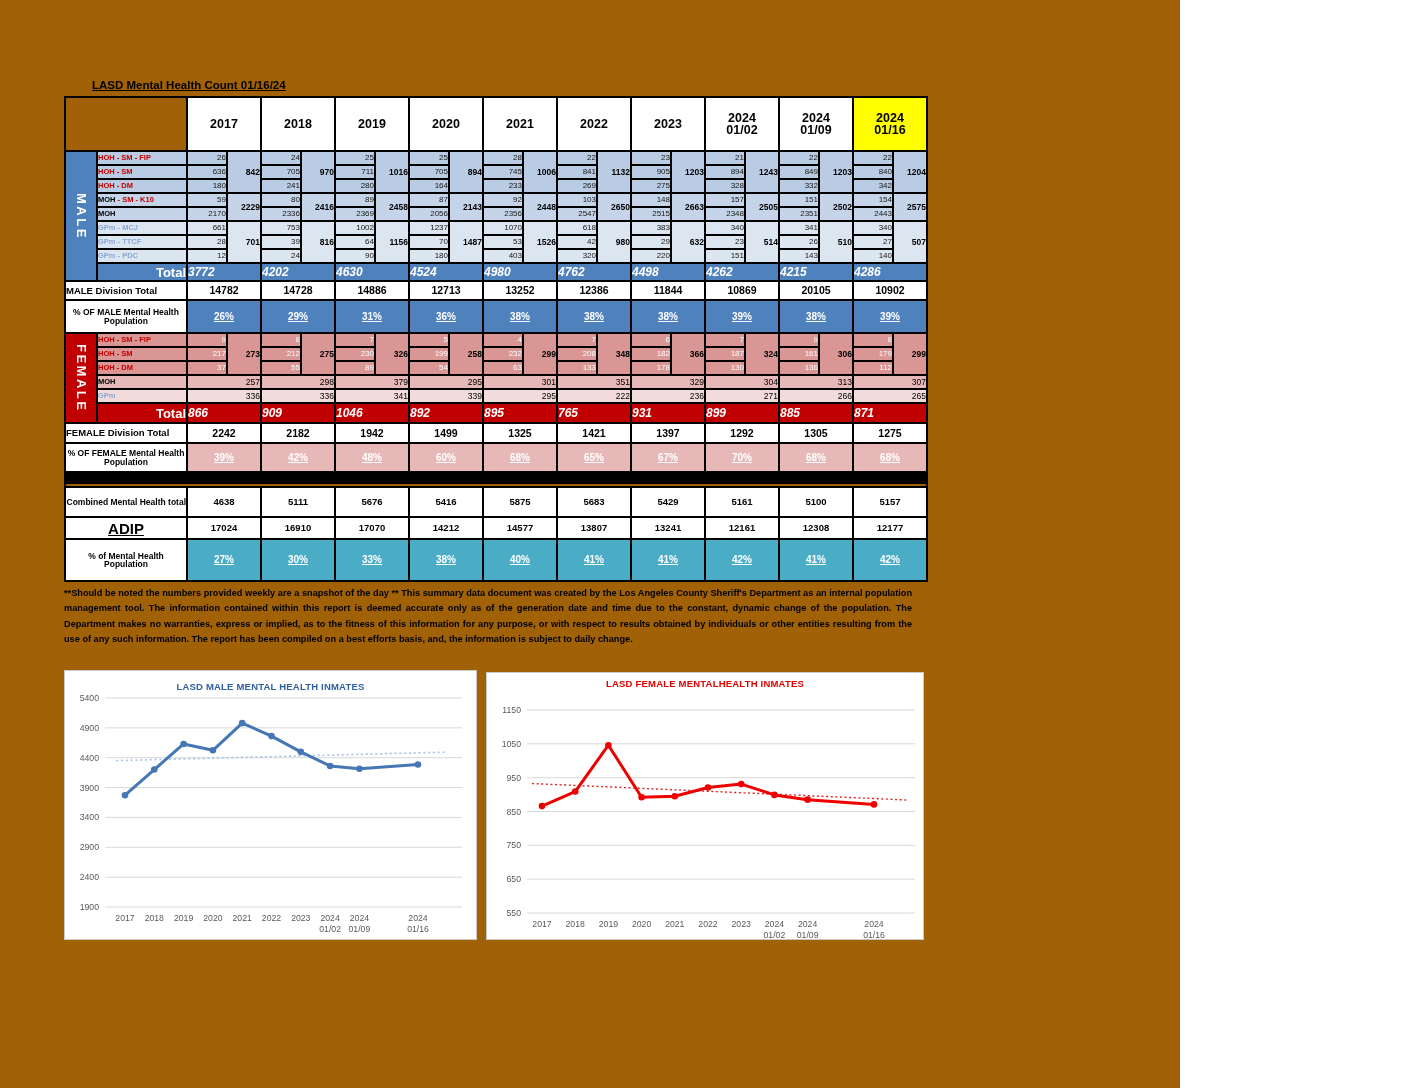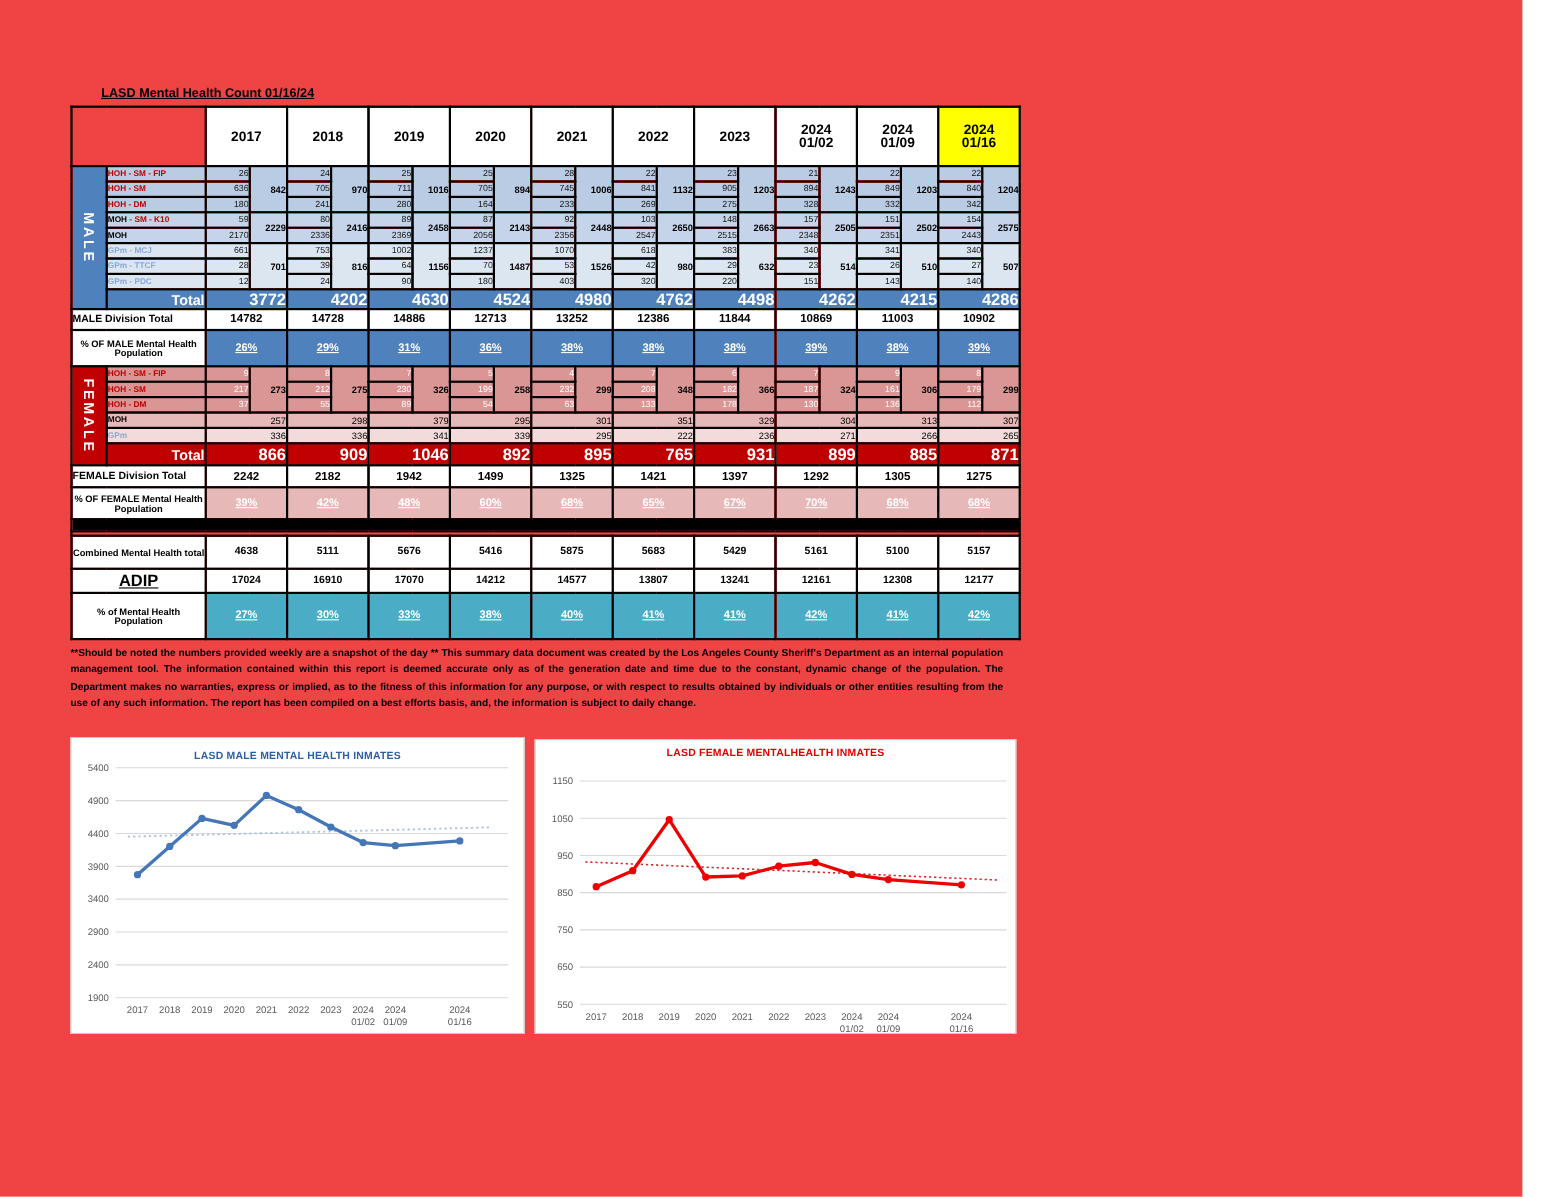--- a/index.html
+++ b/index.html
@@ -1,16 +1,16 @@
 <!DOCTYPE html>
 <html style="--blue: #4f81bd; --red: #c00000; --m1: #b9cce4; --m2: #c5d4e8; --m3: #dce6f1; --f1: #d99694; --f2: #e6b8b7; --f3: #f2dcdb; --teal: #4bacc6; --yellow: #ffff00;"><head>
 <meta charset="utf-8">
 <style>
   html,body{margin:0;padding:0;background:#fff;}
-  .sheet{position:relative;width:1384px;height:1088px;background:#ef4444;
+  .sheet{position:relative;width:1180px;height:1088px;background:#a16207;
          font-family:"Liberation Sans",sans-serif;color:#000;overflow:hidden;}
   .title{position:absolute;left:92px;top:79px;font-size:11.5px;font-weight:700;
          text-decoration:underline;}
   
   .tblwrap{position:absolute;left:64px;top:96px;}
   table.sum{border-collapse:collapse;table-layout:fixed;width:862px;}
   table.sum td{border:2px solid #000;padding:0;line-height:1;vertical-align:middle;
                overflow:hidden;font-family:"Liberation Sans",sans-serif;}
   td.nob{border:none;background:transparent;}
   tr.h54{height:54px;} tr.h14{height:14px;} tr.h18{height:18px;} tr.h19{height:19px;}
@@ -30,32 +30,32 @@
   .blulab{color:#8aa9d6;}
   .c1{background:var(--m1,#b9cce4);} .c2{background:var(--m2,#c5d4e8);} .c3{background:var(--m3,#dce6f1);}
   .f1{background:var(--f1,#d99694);} .f2{background:var(--f2,#e6b8b7);} .f3{background:var(--f3,#f2dcdb);}
   .v{font-size:8px;text-align:right;padding-right:3px;color:#161616;}
   td.f1.v{color:#fdfdfd;}
   .st{font-size:8.5px;font-weight:700;text-align:right;padding-right:3px;color:#000;}
   .wide{font-size:8.5px;font-weight:400;text-align:right;padding-right:3px;}
   .totlab{font-size:13px;font-weight:700;color:#fff;text-align:right;padding-right:5px;border-left:none;}
   .totM{background:var(--blue,#4f81bd);}
   .totF{background:var(--red,#c00000);}
-  .trow{font-size:15px;font-weight:700;color:#fff;text-align:right;}
+  .trow{font-size:12px;font-weight:700;color:#fff;text-align:left;font-style:italic;}
   .trowM{background:var(--blue,#4f81bd);}
   .trowF{background:var(--red,#c00000);}
   .divlab{background:#fff;font-size:9.5px;font-weight:700;text-align:left;padding-left:3px;}
   .divval{background:#fff;font-size:10.5px;font-weight:700;text-align:center;}
   .pctlab{background:#fff;font-size:8.5px;font-weight:700;text-align:center;line-height:1.35;padding:1px 4px;}
   .pct{font-size:10px;font-weight:700;color:#fff;text-align:center;text-decoration:underline;}
   .pctM{background:var(--blue,#4f81bd);}
   .pctF{background:var(--f2,#e6b8b7);}
   .pctT{background:var(--teal,#4bacc6);}
   .black{background:#000;border:2px solid #000;}
-  .comblab{background:#fff;font-size:8.5px;font-weight:700;text-align:center;line-height:1.35;padding:1px 6px;margin-top:48px;}
+  .comblab{background:#fff;font-size:8.5px;font-weight:700;text-align:right;line-height:1.35;padding:1px 6px;margin-top:48px;}
   .adplab{background:#fff;font-size:15px;font-weight:700;text-align:center;text-decoration:underline;}
   .bval{background:#fff;font-size:9.5px;font-weight:700;text-align:center;}
   
   .disc{position:absolute;left:64px;top:586px;width:848px;font-size:9.2px;font-weight:700;
         line-height:15.3px;text-align:justify;}
   
   .chartbox{position:absolute;background:#fff;border:1px solid #c9c9c9;}
   .chart-male{left:64px;top:670px;width:411px;height:268px;}
   .chart-female{left:486px;top:672px;width:436px;height:266px;}
   .chartbox svg{display:block;width:100%;height:100%;}
@@ -261,21 +261,21 @@
           <tr class="h19">
             <td colspan="2" class="divlab">MALE Division Total</td>
             <td colspan="2" class="divval">14782</td>
             <td colspan="2" class="divval">14728</td>
             <td colspan="2" class="divval">14886</td>
             <td colspan="2" class="divval">12713</td>
             <td colspan="2" class="divval">13252</td>
             <td colspan="2" class="divval">12386</td>
             <td colspan="2" class="divval">11844</td>
             <td colspan="2" class="divval">10869</td>
-            <td colspan="2" class="divval">11003</td>
+            <td colspan="2" class="divval">20105</td>
             <td colspan="2" class="divval">10902</td>
           </tr>
           <tr class="h33">
             <td colspan="2" class="pctlab">% OF MALE Mental Health Population</td>
             <td colspan="2" class="pct pctM">26%</td>
             <td colspan="2" class="pct pctM">29%</td>
             <td colspan="2" class="pct pctM">31%</td>
             <td colspan="2" class="pct pctM">36%</td>
             <td colspan="2" class="pct pctM">38%</td>
             <td colspan="2" class="pct pctM">38%</td>

